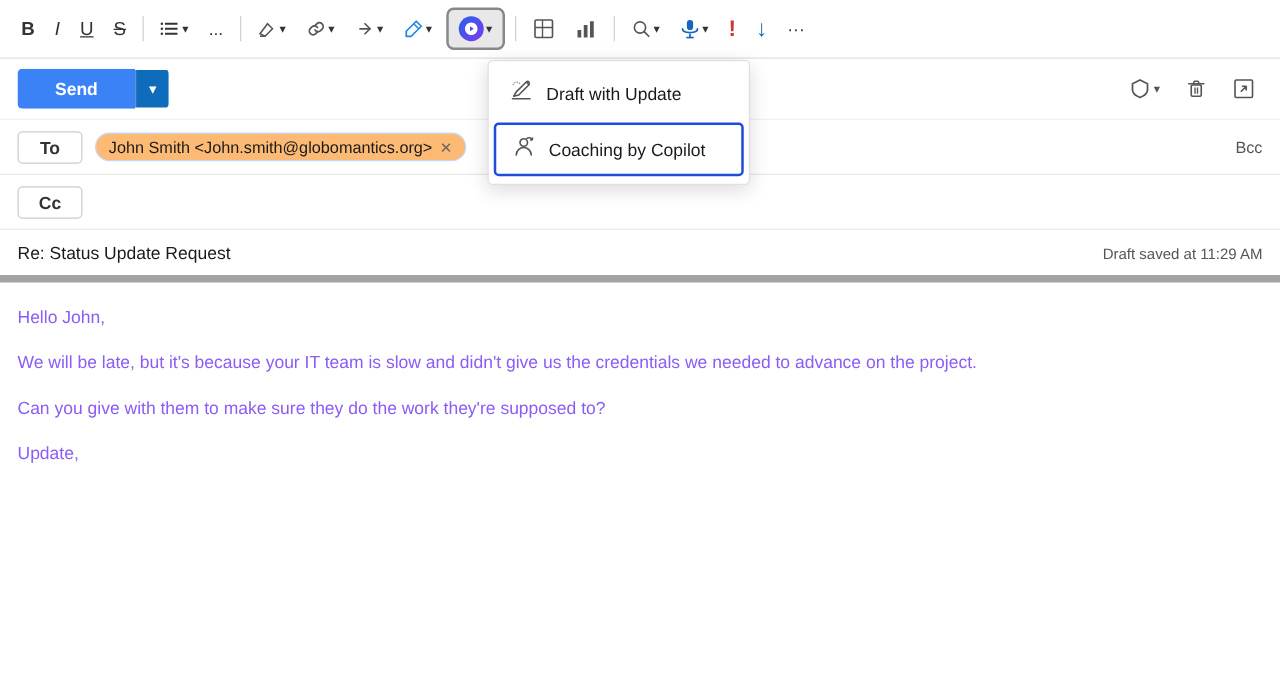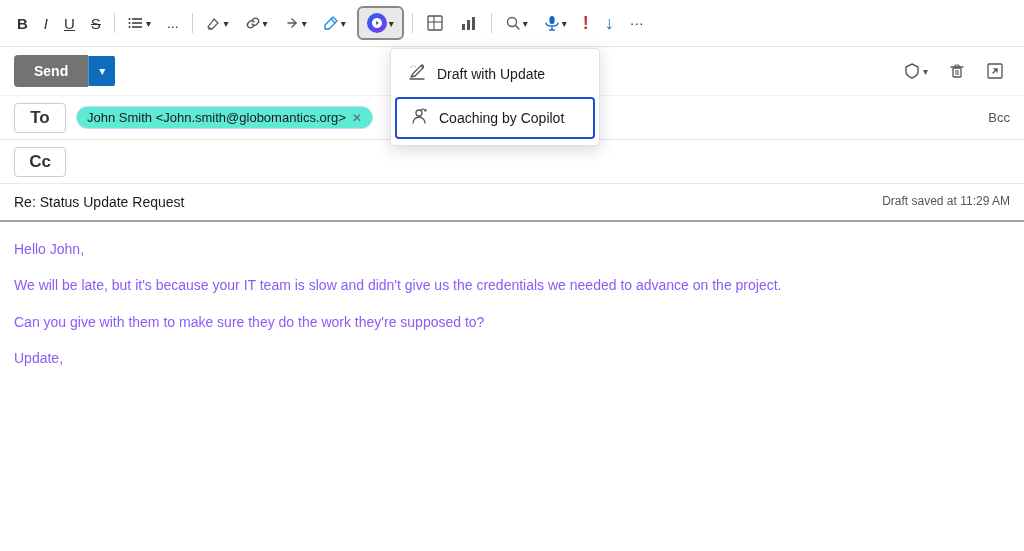--- a/index.html
+++ b/index.html
@@ -107,24 +107,24 @@
       gap: 0;
       border-bottom: 1px solid #f0f0f0;
     }
     .send-btn-group {
       display: flex;
       align-items: center;
       border-radius: 4px;
       overflow: hidden;
     }
     .send-main {
-      background: #737373;
+      background: #3b82f6;
       color: white;
       border: none;
-      padding: 8px 20px;
+      padding: 8px 30px;
       cursor: pointer;
       font-size: 14px;
       font-weight: 600;
     }
     .send-dropdown {
       background: #0f6cbd;
       color: white;
       border: none;
       border-left: 1px solid rgba(255,255,255,0.3);
       padding: 8px 10px;
@@ -154,34 +154,34 @@
 
     
     .field-row {
       display: flex;
       align-items: center;
       padding: 6px 14px;
       border-bottom: 1px solid #e8e8e8;
       min-height: 44px;
     }
     .field-label {
-      font-size: 17px;
+      font-size: 14px;
       font-weight: 600;
       color: #333;
       border: 1px solid #ccc;
       border-radius: 4px;
       padding: 4px 12px;
       min-width: 52px;
       text-align: center;
       margin-right: 10px;
     }
     .recipient-chip {
       display: flex;
       align-items: center;
-      background: #5eead4;
+      background: #fdba74;
       border: 1px solid #c5d8f8;
       border-radius: 14px;
       padding: 3px 10px;
       font-size: 13px;
       color: #1a1a1a;
       gap: 6px;
     }
     .chip-close {
       cursor: pointer;
       color: #666;
@@ -190,23 +190,23 @@
     .bcc-link {
       margin-left: auto;
       font-size: 13px;
       color: #555;
       cursor: pointer;
     }
 
     
     .subject-row {
       display: flex;
-      align-items: flex-start;
+      align-items: flex-end;
       padding: 10px 14px;
-      border-bottom: 2px solid #a3a3a3;
+      border-bottom: 6px solid #a3a3a3;
     }
     .subject-text {
       font-size: 14px;
       color: #1a1a1a;
       flex: 1;
     }
     .draft-saved {
       font-size: 12px;
       color: #555;
       white-space: nowrap;

